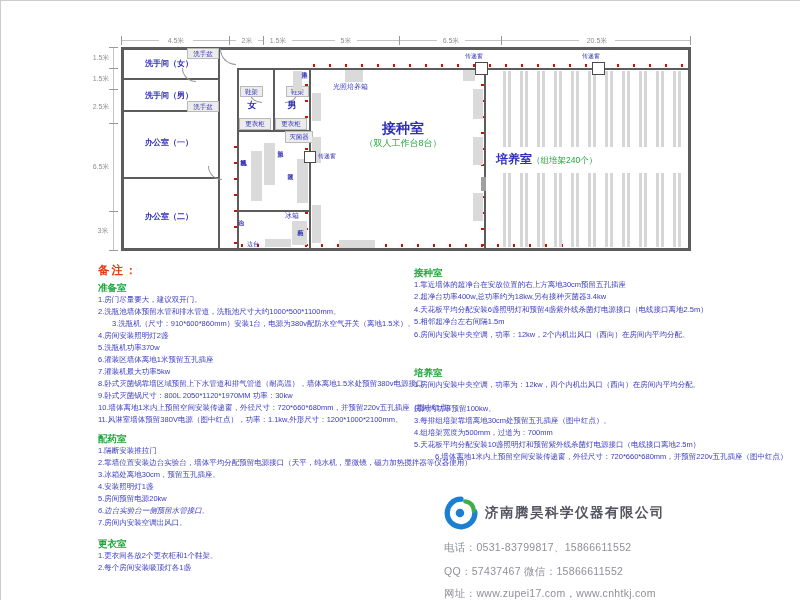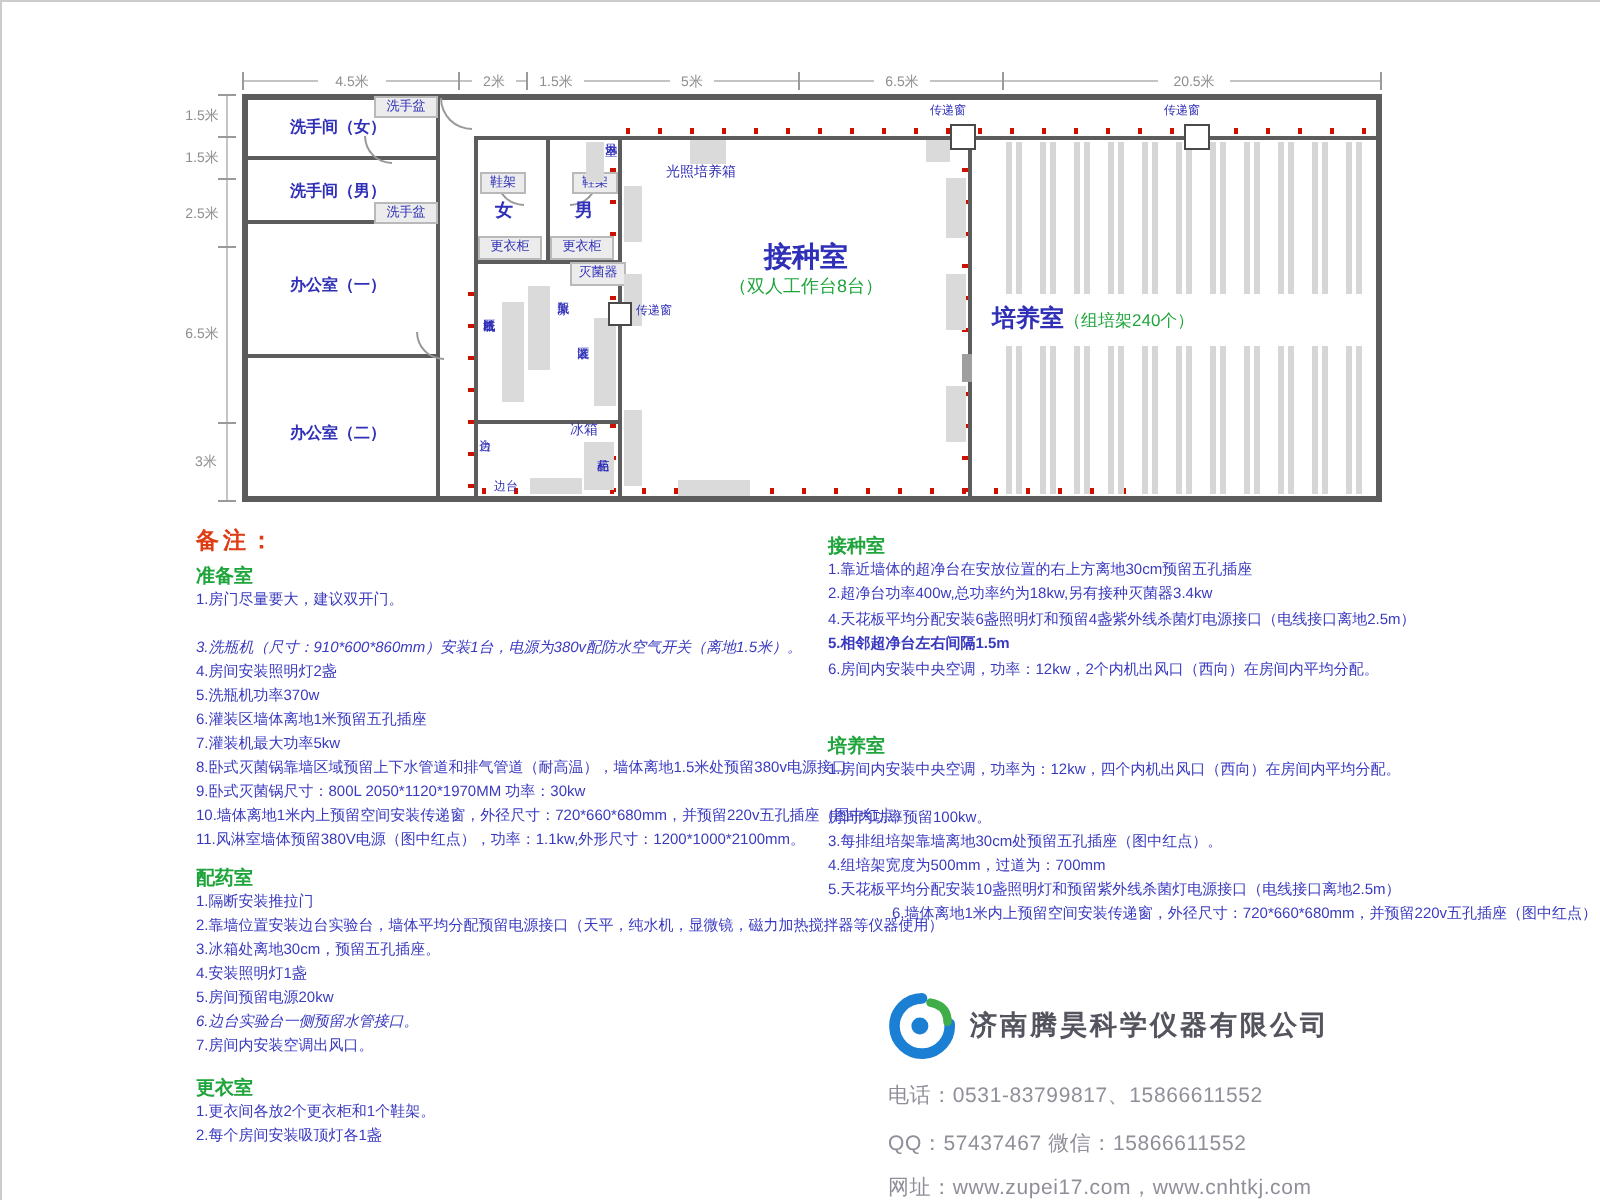--- a/index.html
+++ b/index.html
@@ -146,21 +146,22 @@
     <span class="green" style="font-size:8.5px;white-space:nowrap;">（组培架240个）</span>
   </div>
   <div class="abs pw" style="left:474px;top:61px;width:11px;height:11px;"></div>
   <div class="abs lbl" style="left:464px;top:52px;font-size:6px;">传递窗</div>
   <div class="abs pw" style="left:591px;top:61px;width:11px;height:11px;"></div>
   <div class="abs lbl" style="left:581px;top:52px;font-size:6px;">传递窗</div>
 
   <div class="abs remark" style="left:97px;top:262px;">备注：</div>
   <div class="abs sect" style="left:97px;top:281px;">准备室</div>
   <div class="abs note" style="left:97px;top:295px;">1.房门尽量要大，建议双开门。</div>
-  <div class="abs note" style="left:97px;top:319px;font-style:italic;">3.洗瓶机（尺寸：910*600*860mm）安装1台，电源为380v配防水空气开关（离地1.5米）。</div>
+  <div class="abs note" style="left:97px;top:307px;">2.洗瓶池墙体预留水管和排水管道，洗瓶池尺寸大约1000*500*1100mm。</div>
+  <div class="abs note" style="left:111px;top:319px;">3.洗瓶机（尺寸：910*600*860mm）安装1台，电源为380v配防水空气开关（离地1.5米）。</div>
   <div class="abs note" style="left:97px;top:331px;">4.房间安装照明灯2盏</div>
   <div class="abs note" style="left:97px;top:343px;">5.洗瓶机功率370w</div>
   <div class="abs note" style="left:97px;top:355px;">6.灌装区墙体离地1米预留五孔插座</div>
   <div class="abs note" style="left:97px;top:367px;">7.灌装机最大功率5kw</div>
   <div class="abs note" style="left:97px;top:379px;">8.卧式灭菌锅靠墙区域预留上下水管道和排气管道（耐高温），墙体离地1.5米处预留380v电源接口</div>
   <div class="abs note" style="left:97px;top:391px;">9.卧式灭菌锅尺寸：800L  2050*1120*1970MM  功率：30kw</div>
   <div class="abs note" style="left:97px;top:403px;">10.墙体离地1米内上预留空间安装传递窗，外径尺寸：720*660*680mm，并预留220v五孔插座（图中红点）</div>
   <div class="abs note" style="left:97px;top:415px;">11.风淋室墙体预留380V电源（图中红点），功率：1.1kw,外形尺寸：1200*1000*2100mm。</div>
 
   <div class="abs sect" style="left:97px;top:432px;">配药室</div>
@@ -173,30 +174,30 @@
   <div class="abs note" style="left:97px;top:518px;">7.房间内安装空调出风口。</div>
 
   <div class="abs sect" style="left:97px;top:537px;">更衣室</div>
   <div class="abs note" style="left:97px;top:551px;">1.更衣间各放2个更衣柜和1个鞋架。</div>
   <div class="abs note" style="left:97px;top:563px;">2.每个房间安装吸顶灯各1盏</div>
 
   <div class="abs sect" style="left:413px;top:266px;">接种室</div>
   <div class="abs note" style="left:413px;top:280px;">1.靠近墙体的超净台在安放位置的右上方离地30cm预留五孔插座</div>
   <div class="abs note" style="left:413px;top:292px;">2.超净台功率400w,总功率约为18kw,另有接种灭菌器3.4kw</div>
   <div class="abs note" style="left:413px;top:305px;">4.天花板平均分配安装6盏照明灯和预留4盏紫外线杀菌灯电源接口（电线接口离地2.5m）</div>
-  <div class="abs note" style="left:413px;top:317px;font-weight:bold;">5.相邻超净台左右间隔1.5m</div>
+  <div class="abs note" style="left:413px;top:317px;">5.相邻超净台左右间隔1.5m</div>
   <div class="abs note" style="left:413px;top:330px;">6.房间内安装中央空调，功率：12kw，2个内机出风口（西向）在房间内平均分配。</div>
 
   <div class="abs sect" style="left:413px;top:366px;">培养室</div>
   <div class="abs note" style="left:413px;top:380px;">1.房间内安装中央空调，功率为：12kw，四个内机出风口（西向）在房间内平均分配。</div>
   <div class="abs note" style="left:413px;top:404px;">房间内功率预留100kw。</div>
   <div class="abs note" style="left:413px;top:416px;">3.每排组培架靠墙离地30cm处预留五孔插座（图中红点）。</div>
   <div class="abs note" style="left:413px;top:428px;">4.组培架宽度为500mm，过道为：700mm</div>
   <div class="abs note" style="left:413px;top:440px;">5.天花板平均分配安装10盏照明灯和预留紫外线杀菌灯电源接口（电线接口离地2.5m）</div>
-  <div class="abs note" style="left:413px;top:452px;padding-left:32px;">6.墙体离地1米内上预留空间安装传递窗，外径尺寸：720*660*680mm，并预留220v五孔插座（图中红点）</div>
+  <div class="abs note" style="left:402px;top:452px;padding-left:32px;">6.墙体离地1米内上预留空间安装传递窗，外径尺寸：720*660*680mm，并预留220v五孔插座（图中红点）</div>
 
   <div class="abs" style="left:443px;top:495px;width:34px;height:34px;">
     <svg width="34" height="34" viewBox="0 0 32 32">
       <path d="M16 3 A13 13 0 1 0 29 15" stroke="#1b7fd4" stroke-width="5" fill="none" stroke-linecap="round"></path>
       <path d="M20 5 q8 1.5 8 9" stroke="#3fae49" stroke-width="4" fill="none" stroke-linecap="round"></path>
       <circle cx="15" cy="16" r="4" fill="#1b7fd4"></circle>
     </svg>
   </div>
   <div class="abs co-name" style="left:484px;top:503px;">济南腾昊科学仪器有限公司</div>
   <div class="abs co-line" style="left:443px;top:540px;">电话：0531-83799817、15866611552</div>

